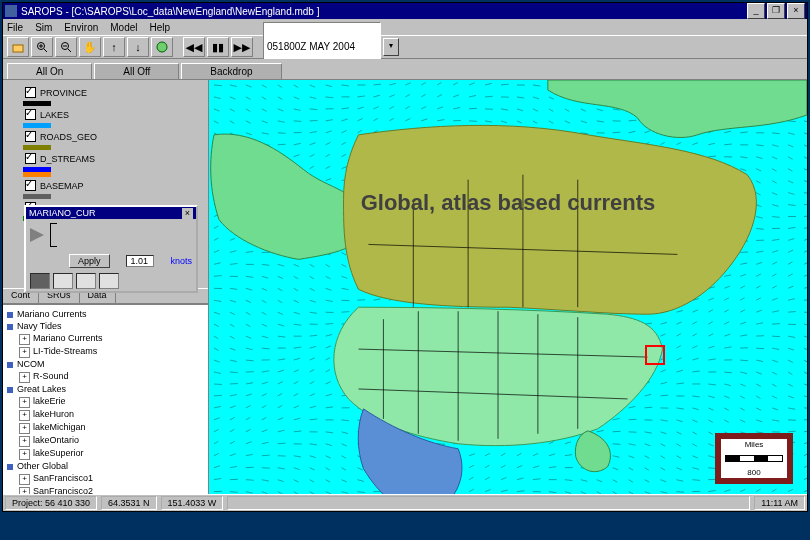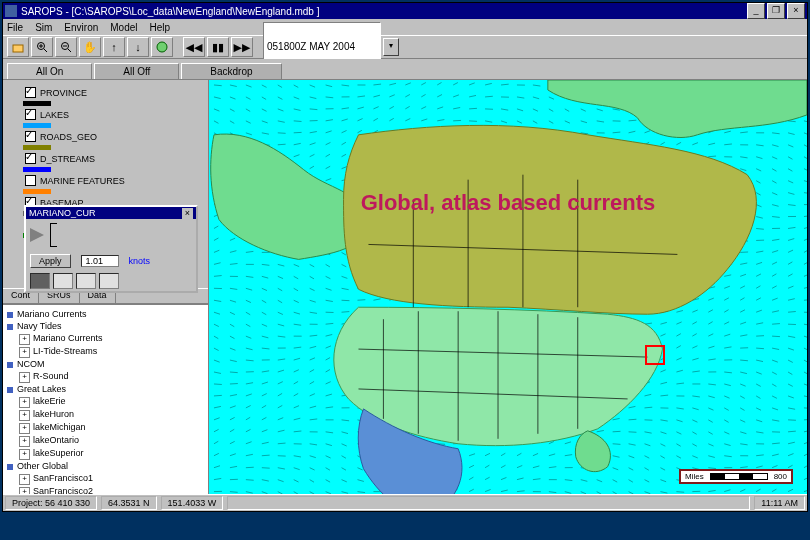--- a/index.html
+++ b/index.html
@@ -34,40 +34,40 @@
   .sw{width:28px;height:5px;margin-left:14px;display:block;}
   
   .dialog{position:absolute;left:24px;top:205px;width:170px;background:#c0c0c0;border:2px outset #fff;font-size:9px;z-index:20;}
   .dialog .dtitle{height:12px;background:#000080;color:#fff;padding:0 3px;font-size:9px;display:flex;align-items:center;}
   .dialog .dtitle .dclose{margin-left:auto;width:11px;height:11px;background:#c0c0c0;color:#000;text-align:center;line-height:10px;}
   .dialog .dbody{padding:4px;display:flex;align-items:center;gap:6px;}
   .dialog .arrow{width:0;height:0;border-left:14px solid #808080;border-top:7px solid transparent;border-bottom:7px solid transparent;}
   .dialog .scale{width:22px;border-left:1px solid #000;height:24px;position:relative;}
   .dialog .scale::before,.dialog .scale::after{content:"";position:absolute;left:0;width:6px;border-top:1px solid #000;}
   .dialog .scale::before{top:0;} .dialog .scale::after{bottom:0;}
-  .dialog .drow{padding:3px 4px;display:flex;align-items:center;gap:10px;}
+  .dialog .drow{padding:3px 4px;display:flex;align-items:center;gap:16px;margin-left:39px;}
   .dialog .dbtn{padding:1px 8px;background:#c0c0c0;border:1px solid #fff;border-right-color:#404040;border-bottom-color:#404040;font-size:9px;}
   .dialog .dval{background:#fff;border:1px inset #808080;padding:0 4px;width:28px;}
   .dialog .dunit{color:#0000ff;font-size:9px;}
   .dialog .drow2{padding:2px 4px;display:flex;gap:3px;}
   .dialog .slot{width:18px;height:14px;border:1px inset #808080;background:#e0e0e0;}
   .dialog .slot.dk{background:#606060;}
   
   .bottomtabs{height:14px;background:#c0c0c0;display:flex;border-top:1px solid #fff;border-bottom:1px solid #808080;font-size:9px;}
   .bottomtabs span{padding:1px 8px;border-right:1px solid #808080;}
   .tree{flex:1;background:#fff;overflow:auto;font-size:9px;padding:3px 4px;line-height:12px;border-top:1px solid #808080;min-height:0;}
   .tree .node{white-space:nowrap;}
   .tree .i1{padding-left:12px;}
   .tree .exp{display:inline-block;width:9px;height:9px;border:1px solid #808080;text-align:center;line-height:8px;margin-right:3px;font-size:8px;}
   .tree .bullet{display:inline-block;width:6px;height:6px;background:#4060c0;margin-right:4px;vertical-align:middle;}
   
   .map{flex:1;position:relative;background:#00ffff;overflow:hidden;}
   .map svg{position:absolute;inset:0;}
-  .overlay-label{position:absolute;left:50%;top:110px;transform:translateX(-50%);font-family:Arial,sans-serif;font-size:22px;font-weight:bold;color:#be185d;white-space:nowrap;z-index:10;}
-  .scalebar{position:absolute;right:14px;bottom:10px;background:#fff;border:2px solid #7f1d1d;padding:1px 4px;font-size:8px;display:flex;align-items:center;gap:6px;z-index:5;}
+  .overlay-label{position:absolute;left:50%;top:110px;transform:translateX(-50%);font-family:Arial,sans-serif;font-size:22px;font-weight:bold;color:#404040;white-space:nowrap;z-index:10;}
+  .scalebar{position:absolute;right:14px;bottom:10px;background:#fff;border:6px solid #7f1d1d;padding:1px 4px;font-size:8px;display:flex;align-items:center;gap:6px;z-index:5;flex-direction:column;}
   .scalebar .bar{width:56px;height:5px;background:linear-gradient(to right,#000 0 25%,#fff 25% 50%,#000 50% 75%,#fff 75% 100%);border:1px solid #000;}
   .targetbox{position:absolute;border:2px solid #ff0000;width:16px;height:16px;}
   
   .statusbar{height:16px;background:#c0c0c0;border-top:1px solid #fff;display:flex;font-size:9px;}
   .statusbar .cell{border:1px inset #fff;padding:1px 6px;margin:1px 2px;}
   .statusbar .flex{flex:1;}
   .taskbar{position:absolute;left:0;right:0;bottom:0;height:26px;background:#003060;}
   
   .vectors line{stroke:#007070;stroke-width:0.6;}
 </style>
@@ -156,24 +156,20 @@
           <div class="layer">
               <span class="cb on"></span>
               <span>ROADS_GEO</span>
             </div>
             <span class="sw" style="background:#808000"></span>
           <div class="layer">
               <span class="cb on"></span>
               <span>D_STREAMS</span>
             </div>
             <span class="sw" style="background:#0000ff"></span>
-          <div class="layer">
-              <span class="cb"></span>
-              <span>MARINE FEATURES</span>
-            </div>
             <span class="sw" style="background:#ff8000"></span>
           <div class="layer">
               <span class="cb on"></span>
               <span>BASEMAP</span>
             </div>
             <span class="sw" style="background:#606060"></span>
           <div class="layer">
               <span class="cb on"></span>
               <span>STATES</span>
             </div>

